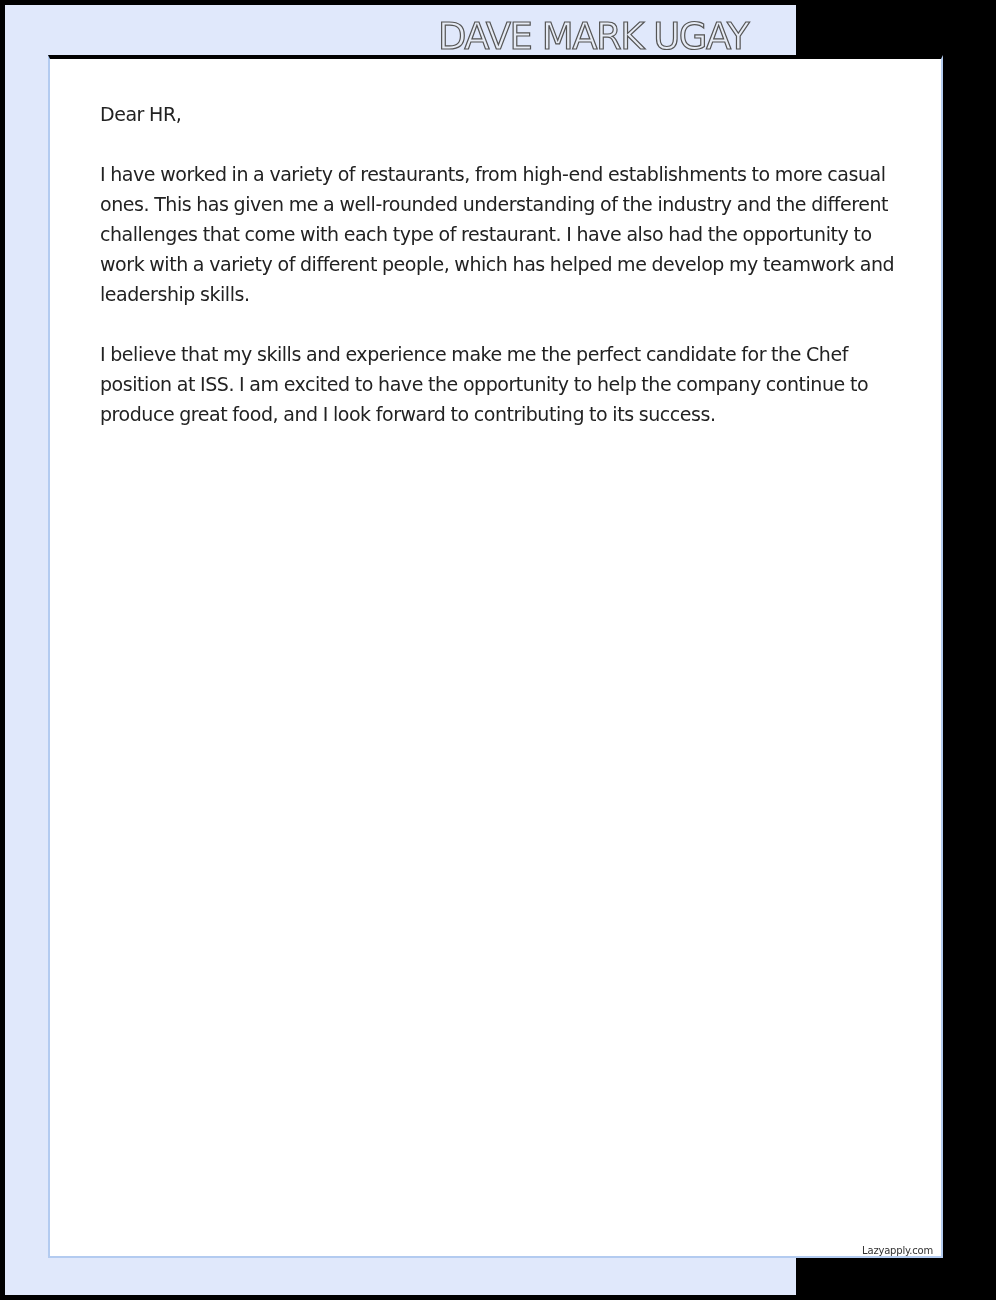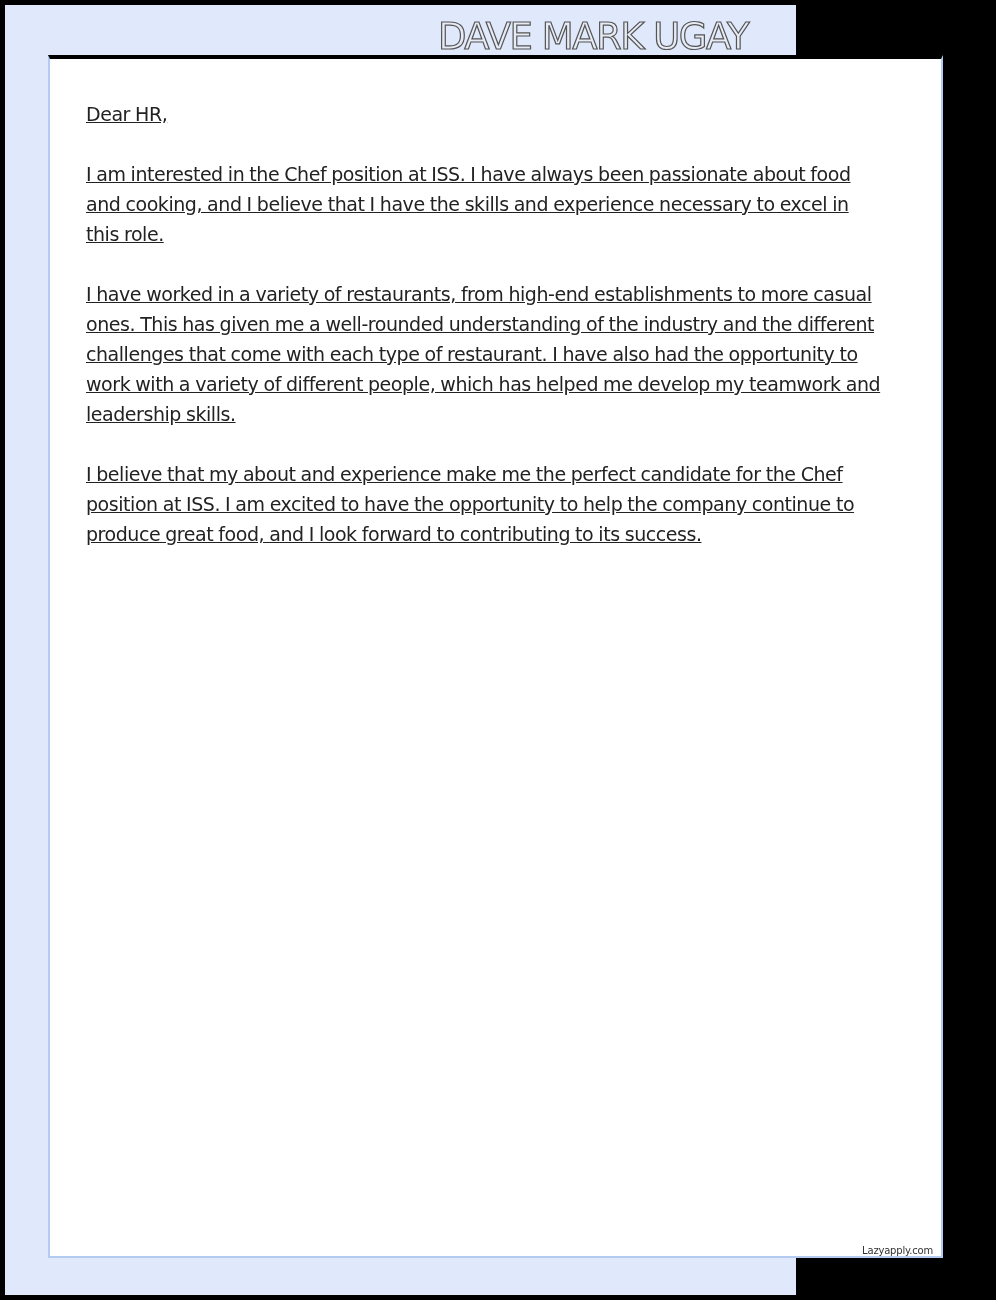--- a/index.html
+++ b/index.html
@@ -34,28 +34,27 @@
     width: 895px; height: 1203px;
     background: #fff;
     border-top: 4px solid #000;
     border-left: 2px solid #b3cbf0;
     border-right: 2px solid #b3cbf0;
     border-bottom: 2px solid #b3cbf0;
     box-sizing: border-box;
   }
   .content {
     position: absolute;
-    left: 36px; top: 40px;
+    left: 50px; top: 40px;
     width: 800px;
     color: #222;
     font-size: 19px;
     line-height: 30px;
     letter-spacing: -0.45px;
     word-spacing: -0.5px;
-    text-decoration: underline;
   }
   .content p { margin: 0 0 30px 0; }
   .content p.last { margin-bottom: 10px; }
   .date {
     color: #1e88e5;
     font-size: 19px;
     line-height: 30px;
   }
   .footer {
     position: absolute;
@@ -67,19 +66,18 @@
 </style>
 </head>
 <body>
 
 <div class="page">
   <div class="name">DAVE MARK UGAY</div>
 
   <div class="card">
     <div class="content">
       <p>Dear HR,</p>
-      <p>I am interested in the Chef position at ISS. I have always been passionate about food and cooking, and I believe that I have the skills and experience necessary to excel in this role.</p>
       <p>I have worked in a variety of restaurants, from high-end establishments to more casual ones. This has given me a well-rounded understanding of the industry and the different challenges that come with each type of restaurant. I have also had the opportunity to work with a variety of different people, which has helped me develop my teamwork and leadership skills.</p>
-      <p class="last">I believe that my about and experience make me the perfect candidate for the Chef position at ISS. I am excited to have the opportunity to help the company continue to produce great food, and I look forward to contributing to its success.</p>
+      <p class="last">I believe that my skills and experience make me the perfect candidate for the Chef position at ISS. I am excited to have the opportunity to help the company continue to produce great food, and I look forward to contributing to its success.</p>
     </div>
     <div class="footer">Lazyapply.com</div>
   </div>
 </div>
 
 </body></html>

